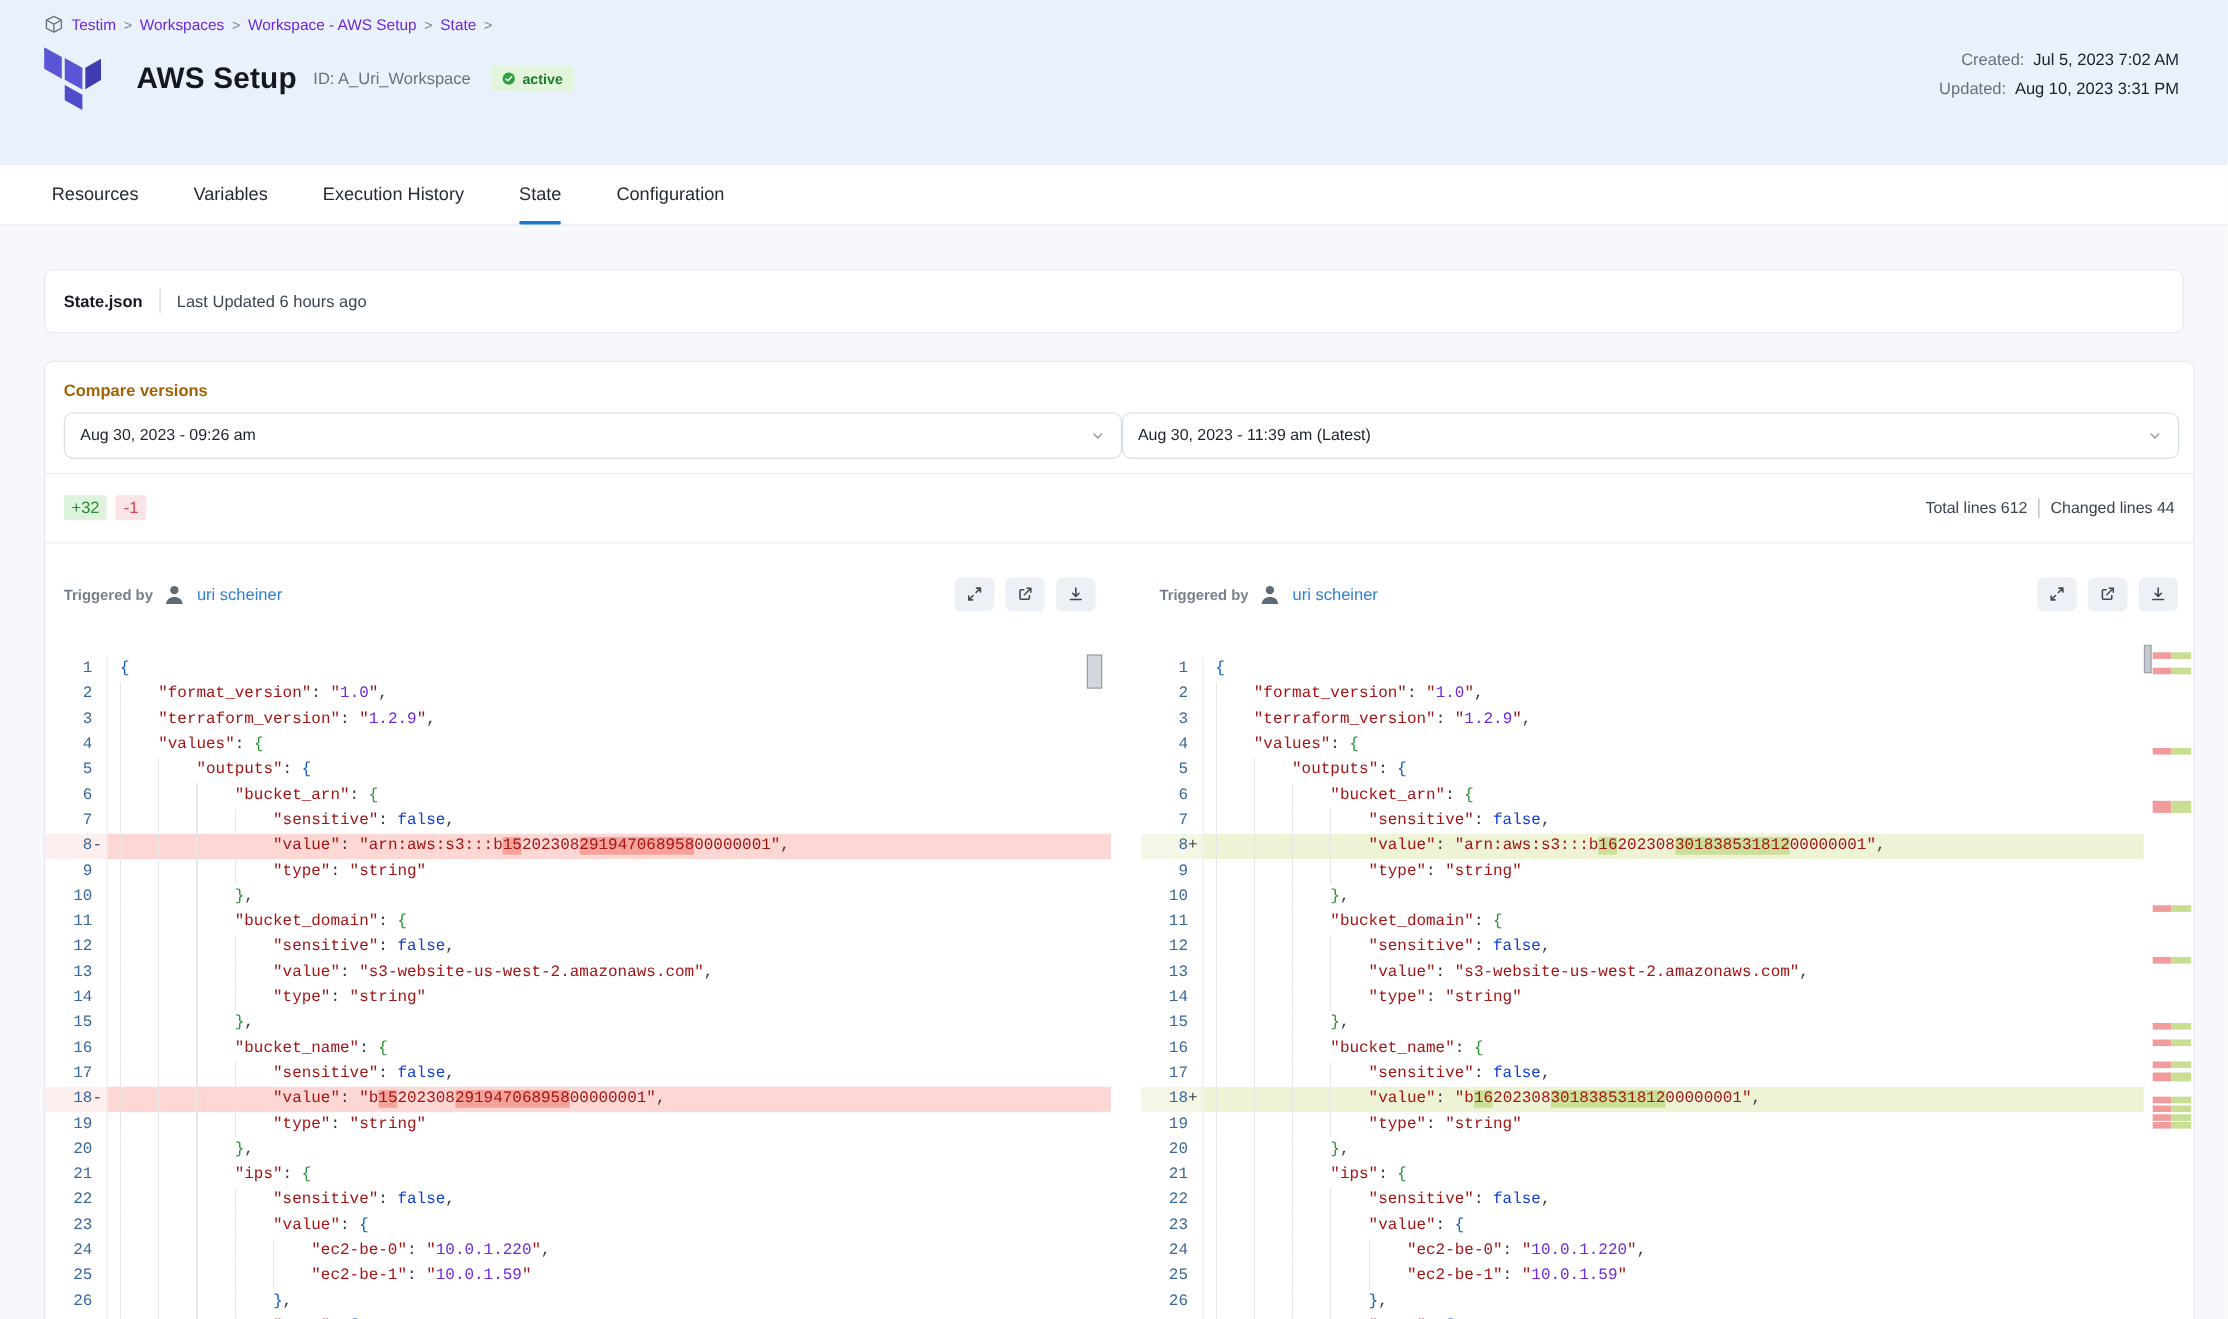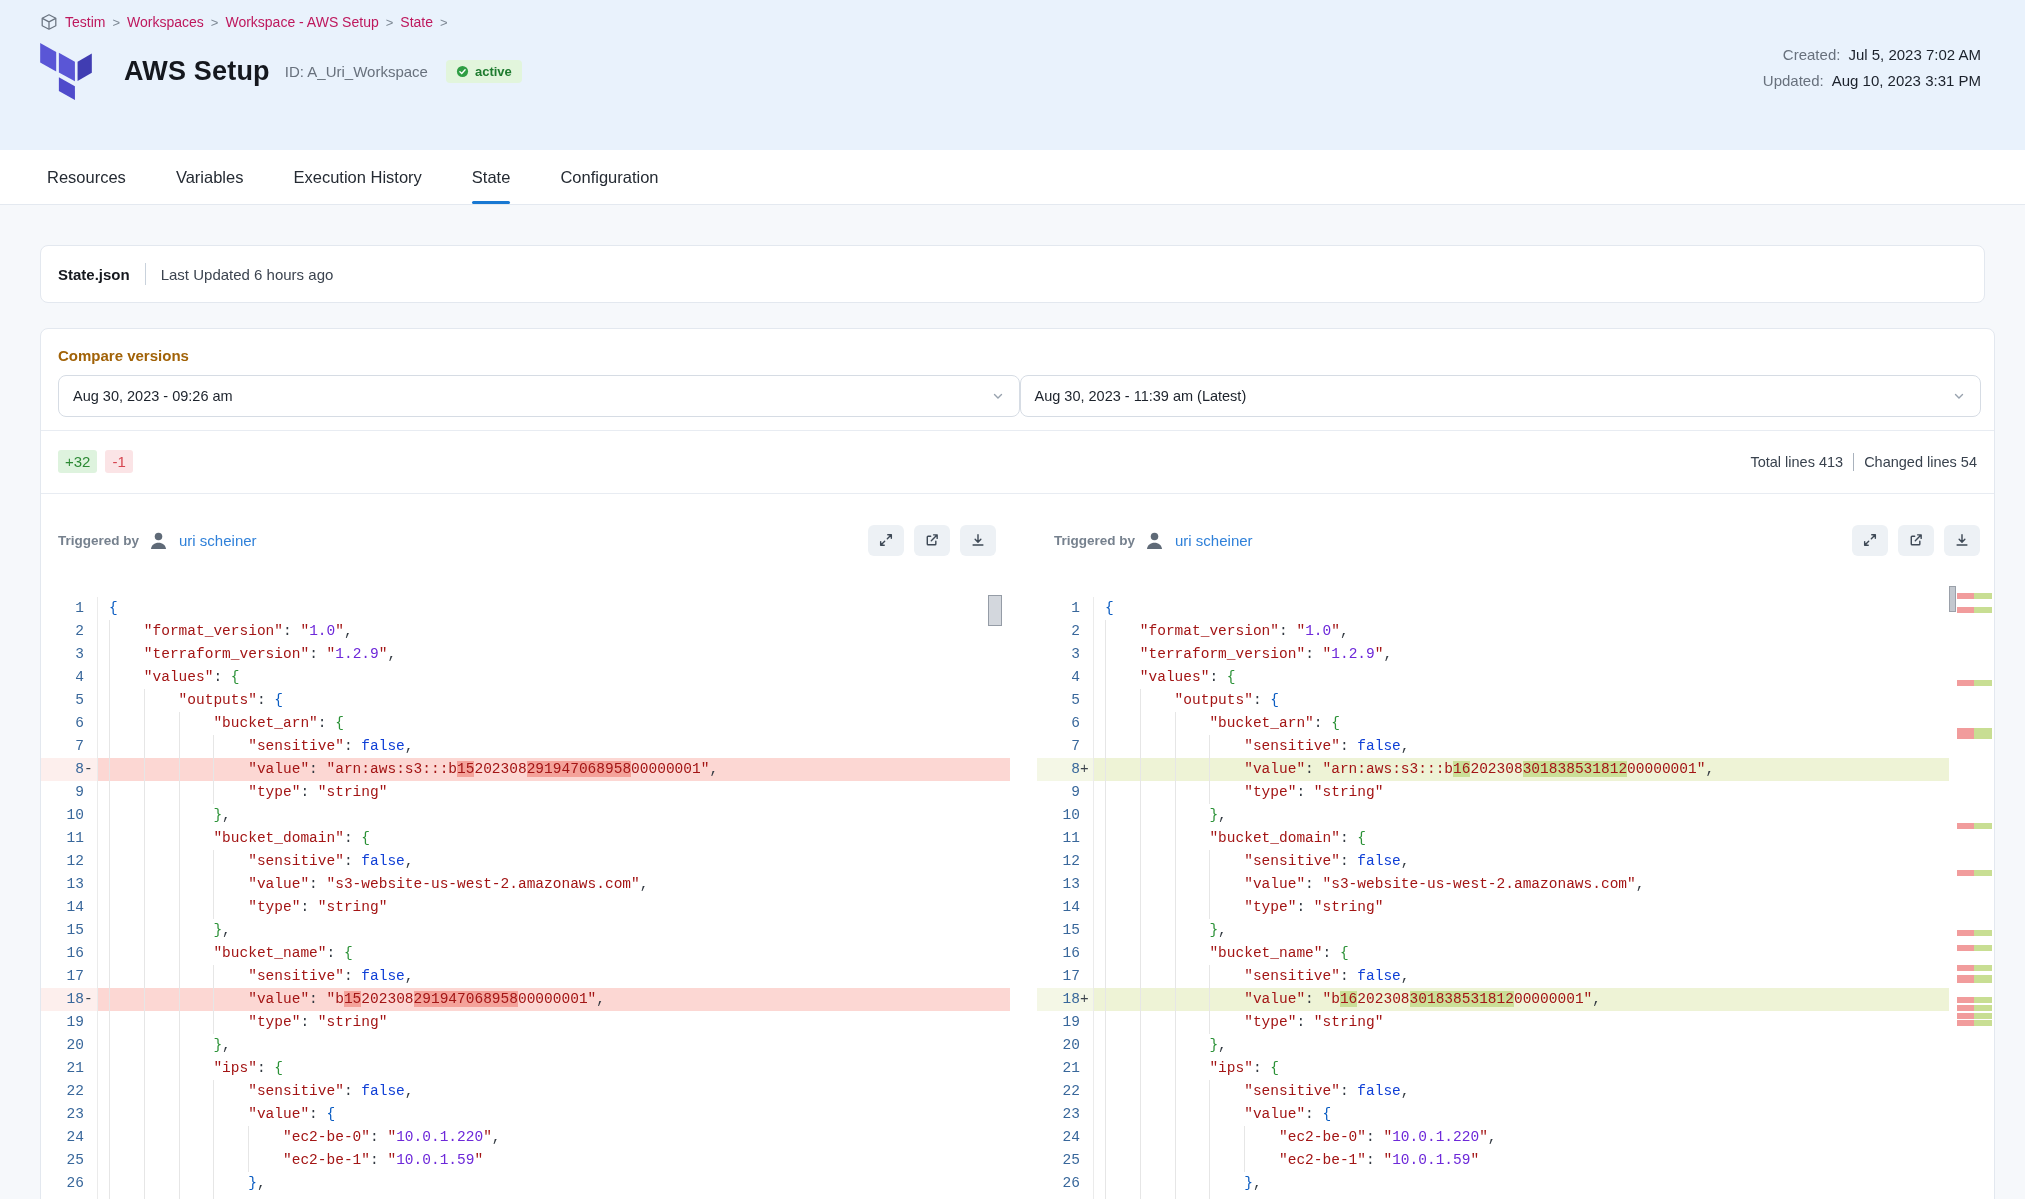--- a/index.html
+++ b/index.html
@@ -1,20 +1,20 @@
 <!DOCTYPE html>
 <html><head>
 <meta charset="utf-8">
 <style>
   html,body{margin:0;padding:0}
   body{width:2025px;height:1199px;overflow:hidden;background:#f6f8fb;
        font-family:"Liberation Sans","DejaVu Sans",sans-serif;color:#1b212b;}
   .topbar{background:#e9f2fc;height:150px;box-sizing:border-box;padding:13px 44px 0 40px;position:relative;}
   .crumbs{display:flex;align-items:center;gap:7px;font-size:14px;}
-  .crumbs a{color:#be185d;text-decoration:none;}
+  .crumbs a{color:#6d28d9;text-decoration:none;}
   .crumbs .sep{color:#7d8894;font-size:13px;}
   .hero{display:flex;align-items:center;margin-top:12px;}
   .tflogo{width:52px;height:57px;flex:none;}
   .htitle{font-size:27px;font-weight:600;color:#15181e;margin-left:32px;letter-spacing:.2px;}
   .hid{font-size:15px;color:#68717d;margin-left:15px;}
   .badge{display:inline-flex;align-items:center;gap:6px;background:#e2f5dc;color:#1e7b2f;
          font-size:13px;font-weight:700;padding:4px 10px;border-radius:4px;margin-left:18px;}
   .meta{position:absolute;right:44px;top:42px;text-align:right;font-size:15px;line-height:26px;}
   .meta .lbl{color:#68717d;margin-right:8px;}
   .meta .val{color:#1b212b;}
@@ -169,23 +169,23 @@
                 <path d="M3.5 5.5 7 9l3.5-3.5"></path>
               </svg>
           </span>
         </div>
       </div>
       <div class="hr"></div>
       <div class="badgesrow">
         <span class="diffb add">+32</span>
         <span class="diffb del">-1</span>
         <span class="linestat">
-          <span>Total lines 413</span>
+          <span>Total lines 612</span>
           <span class="vsep"></span>
-          <span>Changed lines 54</span>
+          <span>Changed lines 44</span>
         </span>
       </div>
       <div class="hr"></div>
       <div class="panels" id="panels">
           <div class="panel pleft">
             <div class="phead">
               <span class="tby">Triggered by</span>
               <span style="display: flex;">
                 <svg class="avatar" viewBox="0 0 20 20">
                   <circle cx="10" cy="6.2" r="3.6" fill="#5f6a77"></circle>

